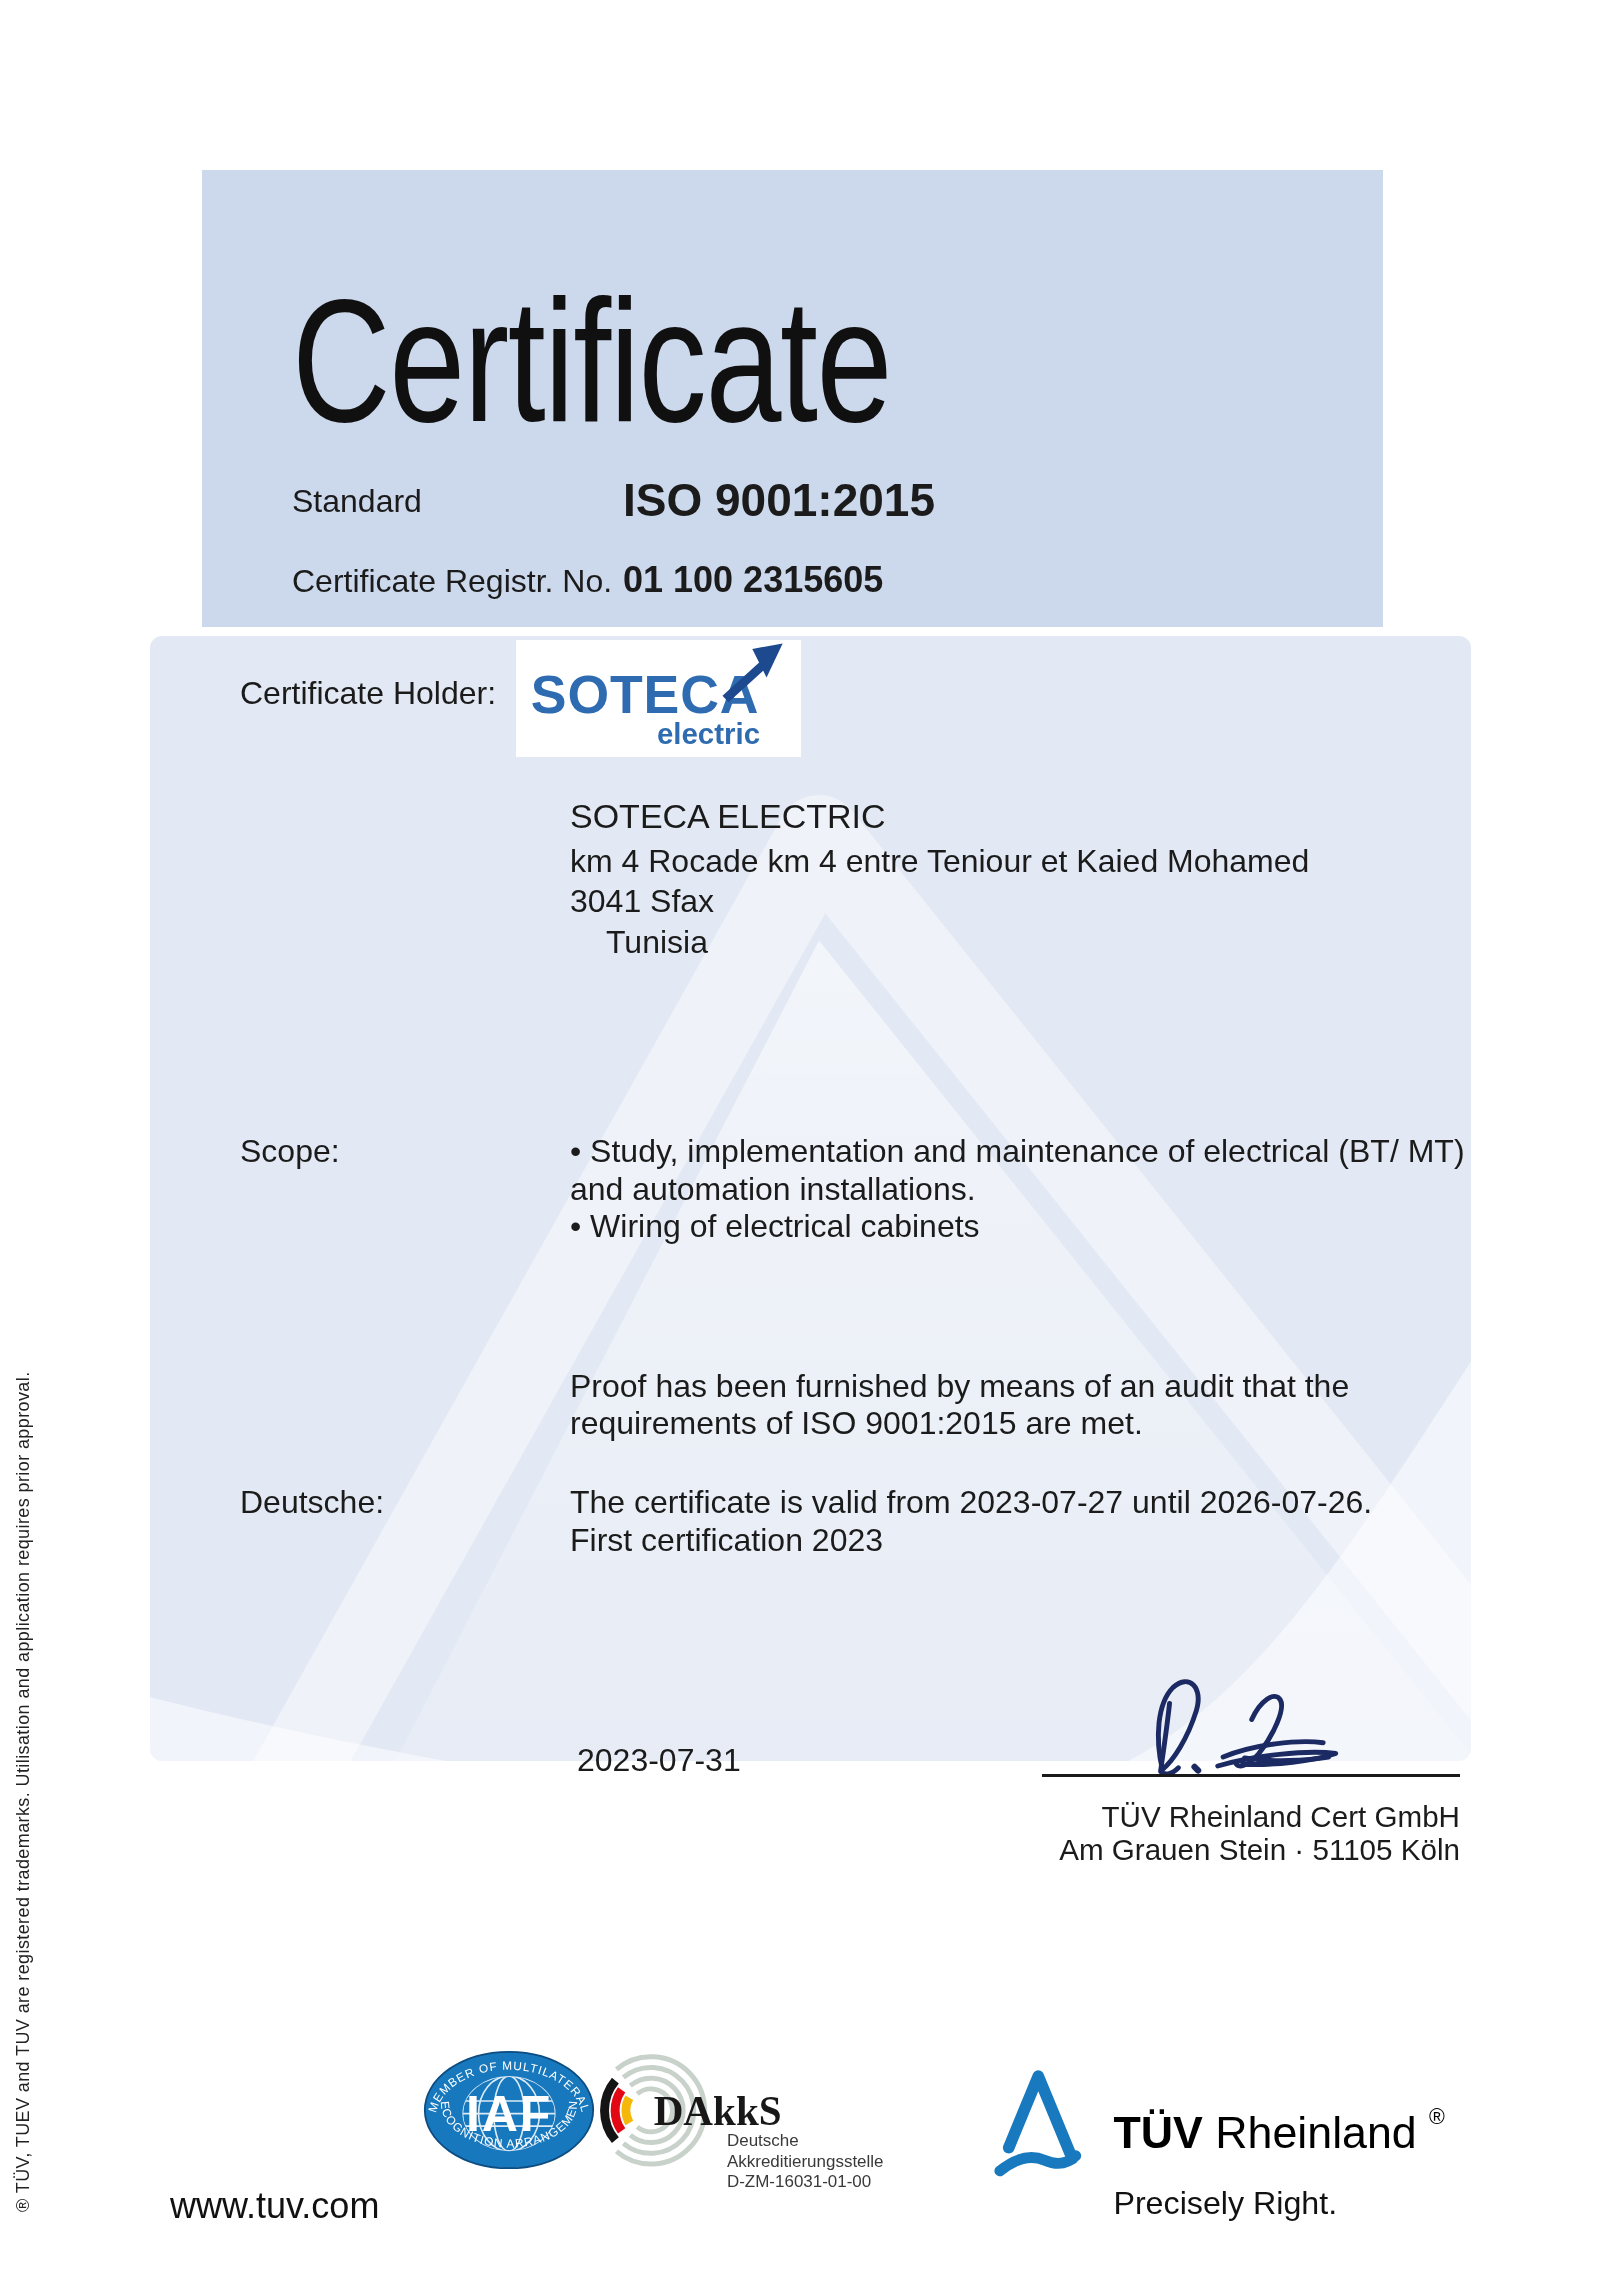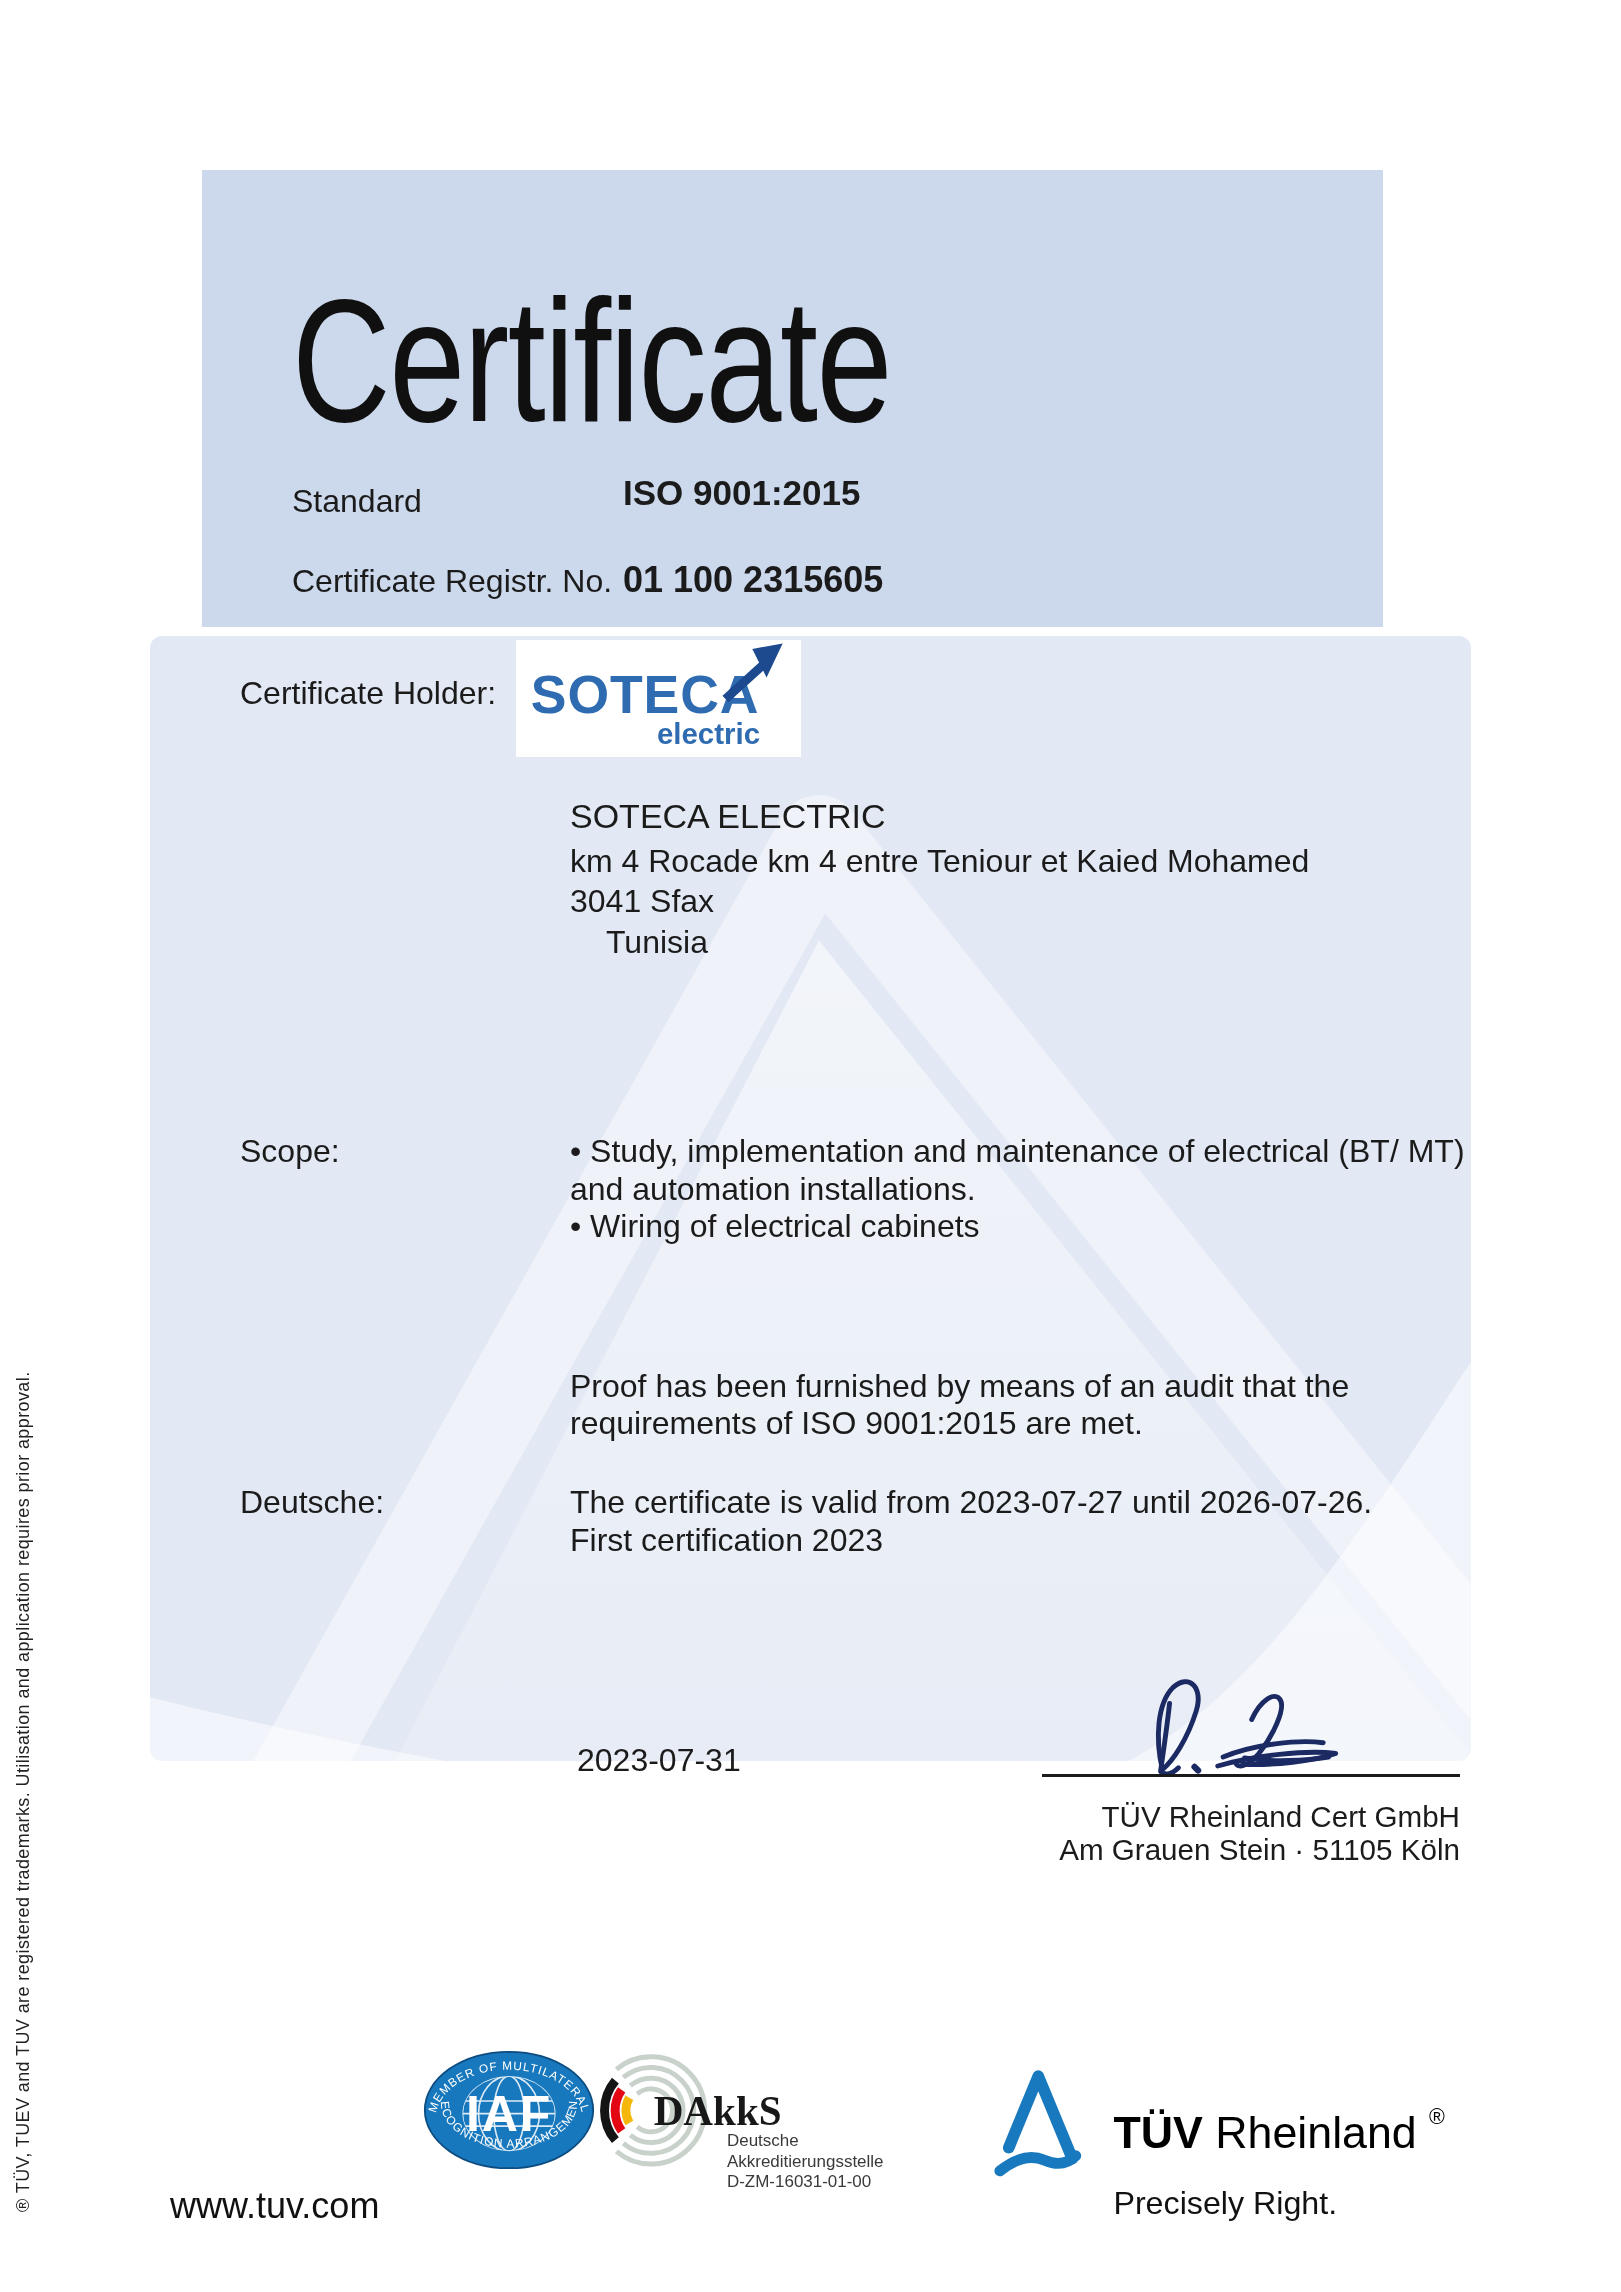--- a/index.html
+++ b/index.html
@@ -10,21 +10,21 @@
   .abs{position:absolute;}
   
   .panel-top{left:164px;top:170px;width:1181px;height:457px;background:#ccd8ec;margin-left:38px;}
   .panel-main{left:150px;top:636px;width:1321px;height:1125px;background:#e3e9f4;border-radius:12px;}
   .wm{position:absolute;inset:0;pointer-events:none;}
   
   .title{left:240px;top:273px;font-size:175px;line-height:175px;color:#101010;
          transform:scaleX(0.78);transform-origin:left top;letter-spacing:-1.8px;white-space:nowrap;}
   
   .lbl{font-size:32px;line-height:38px;color:#1b1b1b;white-space:nowrap;}
-  .val-bold-lg{font-size:35px;font-weight:bold;white-space:nowrap;}
+  .val-bold-lg{font-size:46px;font-weight:bold;white-space:nowrap;}
   .val-bold{font-size:36px;font-weight:bold;white-space:nowrap;}
   .body-line{font-size:32px;line-height:38px;white-space:nowrap;}
   .company{font-size:34px;font-weight:normal;white-space:nowrap;}
   
   .logo-box{left:517px;top:639px;width:285px;height:117px;background:#ffffff;}
   
   .sig-line{left:1042px;top:1774px;width:418px;height:2.7px;background:#1a1a1a;}
   .authority{left:896px;top:1800px;width:564px;text-align:right;font-size:29.6px;line-height:33px;color:#1b1b1b;}
   
   .website{left:170px;top:2185px;font-size:36px;color:#111;white-space:nowrap;}

